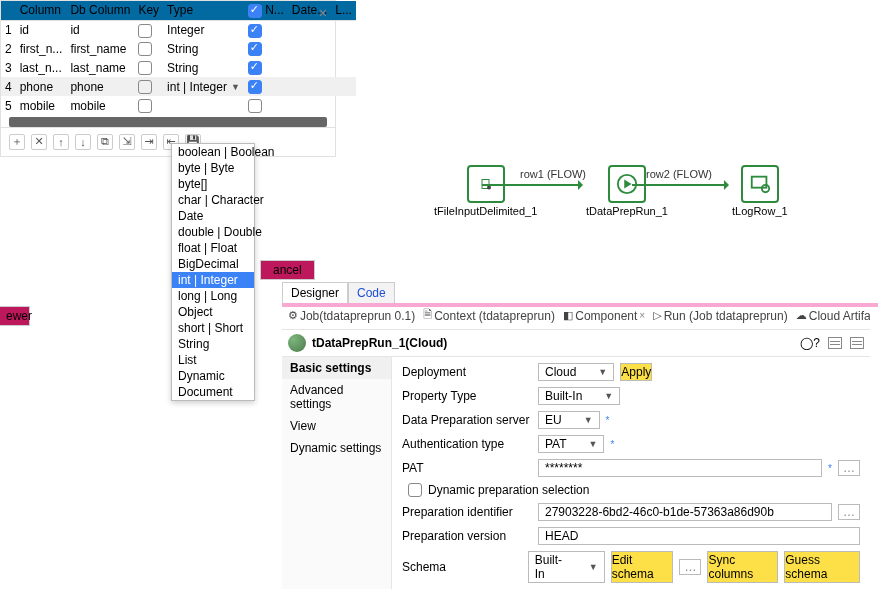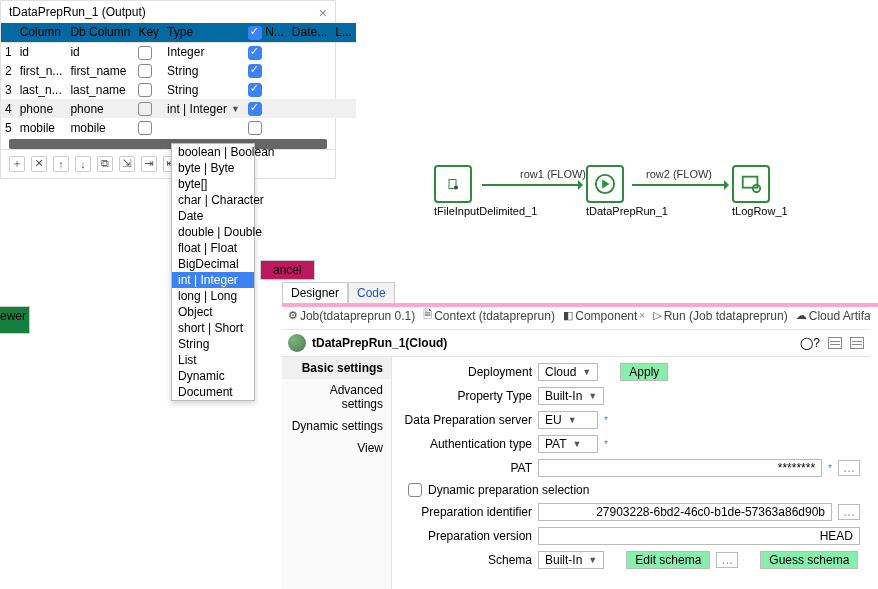--- a/index.html
+++ b/index.html
@@ -22,25 +22,25 @@
 .toolbar { display: flex; gap: 6px; padding: 6px 8px; border-top: 1px solid #e0e0e0; color: #555; }
 .toolbar span { display: inline-flex; width: 16px; height: 16px; align-items: center; justify-content: center; border: 1px solid #ccc; border-radius: 2px; font-size: 11px; }
 .cancel-btn { position: absolute; left: 260px; top: 260px; padding: 2px 12px; border: 1px solid #ccc; background: #be185d; }
 
 
 .type-dropdown { position: absolute; left: 171px; top: 143px; width: 84px; background: #fff; border: 1px solid #bbb; z-index: 60; box-shadow: 0 2px 6px rgba(0,0,0,.2); }
 .type-dropdown div { padding: 1px 6px; white-space: nowrap; }
 .type-dropdown .sel { background: #3b82f6; color: #fff; }
 
 
-.viewer-tab { position: absolute; left: 0; top: 306px; width: 30px; height: 28px; border: 1px solid #ccc; border-left: none; background: #15803d; padding: 2px 0; }
+.viewer-tab { position: absolute; left: 0; top: 306px; width: 30px; height: 20px; border: 1px solid #ccc; border-left: none; background: #be185d; padding: 2px 6px; }
 
 
 .canvas { position: absolute; left: 336px; top: 0; right: 0; height: 280px; background: #fff; }
-.node { position: absolute; }
+.node { position: absolute; text-align: center; }
 .node-box { width: 38px; height: 38px; border: 2px solid #2e8b3d; border-radius: 4px; display: inline-flex; align-items: center; justify-content: center; background: #fff; }
 .node-label { display: block; margin-top: 2px; font-size: 11px; }
 .flow-arrow { position: absolute; height: 2px; background: #2e8b3d; }
 .flow-arrow::after { content: ""; position: absolute; right: -6px; top: -4px; border: 5px solid transparent; border-left-color: #2e8b3d; }
 .flow-label { position: absolute; font-size: 11px; color: #333; }
 
 
 .tabs { position: absolute; left: 282px; top: 282px; right: 0; display: flex; border-bottom: 4px solid #f9a8d4; }
 .tabs span { padding: 3px 8px; border: 1px solid #ccc; border-bottom: none; background: #fff; }
 .tabs span.inactive { background: #f3f3f3; color: #1d4ed8; }
@@ -51,41 +51,40 @@
 .subtabs .spacer { flex: 1; }
 .mini-ico { width: 12px; height: 12px; display:inline-block; }
 
 .comp-header { position: absolute; left: 282px; top: 330px; right: 8px; display: flex; align-items: center; gap: 6px; padding: 4px 6px; }
 .comp-header .title { font-weight: bold; }
 .comp-header .ico { width: 18px; height: 18px; border-radius: 50%; background: radial-gradient(circle at 30% 30%, #7db57d, #4a7a4a); display:inline-block; }
 .comp-header .right { margin-left: auto; display: flex; gap: 8px; align-items: center; }
 .listview { width: 14px; height: 12px; border:1px solid #888; position: relative; }
 .listview::before { content:""; position:absolute; left:1px; top:3px; width:10px; height:1px; background:#888; box-shadow: 0 3px #888; }
 
-.comp-body { position: absolute; left: 282px; top: 356px; right: 8px; bottom: 0; display: flex; border-top: 1px solid #e5e5e5; text-align: right; }
+.comp-body { position: absolute; left: 282px; top: 356px; right: 8px; bottom: 0; display: flex; border-top: 1px solid #e5e5e5; }
 .comp-nav { width: 110px; border-right: 1px solid #e5e5e5; background: #fafafa; }
 .comp-nav div { padding: 4px 8px; }
 .comp-nav .active { font-weight: bold; background: #f0f0f0; }
 .comp-form { flex: 1; padding: 6px 10px; }
 .form-row { display: flex; align-items: center; gap: 6px; margin-bottom: 6px; }
 .form-row label { width: 130px; }
 .form-row .val { border: 1px solid #bbb; padding: 1px 6px; min-width: 60px; background: #fff; }
-.form-row .dd { display:inline-flex; align-items:center; gap:6px; }
+.form-row .dd { display:inline-flex; align-items:center; gap:22px; }
 .form-row .arrow { font-size: 9px; color: #555; }
 .form-row .star { color: #3b82f6; font-size: 10px; vertical-align: super; }
-.form-row .btn { border: 1px solid #bbb; padding: 1px 8px; background: #86efac; margin-left: 16px; }
+.form-row .btn { border: 1px solid #bbb; padding: 1px 0; background: #fde047; }
 .form-row .dots { border:1px solid #bbb; padding: 0 4px; color:#888; }
 .wideinput { flex: 1; }
 </style>
 </head>
 <body>
 
 <div class="schema-dialog">
   <span class="dlg-close">×</span>
-  <div class="dlg-title">tDataPrepRun_1 (Output)</div>
   <table class="schema-table">
     <colgroup>
         <col style="width:20px">
         <col style="width:56px">
         <col style="width:66px">
         <col style="width:26px">
         <col style="width:76px">
         <col style="width:28px">
         <col style="width:38px">
         <col style="width:22px">
@@ -251,22 +250,22 @@
     <span>◯?</span>
     <span class="listview"></span>
     <span class="listview"></span>
   </span>
 </div>
 
 <div class="comp-body">
   <div class="comp-nav">
     <div class="active">Basic settings</div>
     <div>Advanced settings</div>
+    <div>View</div>
     <div>Dynamic settings</div>
-    <div>View</div>
   </div>
   <div class="comp-form">
     <div class="form-row">
       <label>Deployment</label>
       <span class="val dd">
           <span>Cloud</span>
           <span class="arrow">▼</span>
         </span>
       <span class="btn">Apply</span>
     </div>
@@ -314,16 +313,17 @@
       <span class="val wideinput">HEAD</span>
     </div>
     <div class="form-row">
       <label>Schema</label>
       <span class="val dd">
           <span>Built-In</span>
           <span class="arrow">▼</span>
         </span>
       <span class="btn">Edit schema</span>
       <span class="dots">…</span>
+      <span class="btn">Sync columns</span>
       <span class="btn">Guess schema</span>
     </div>
   </div>
 </div>
 
 </body></html>

